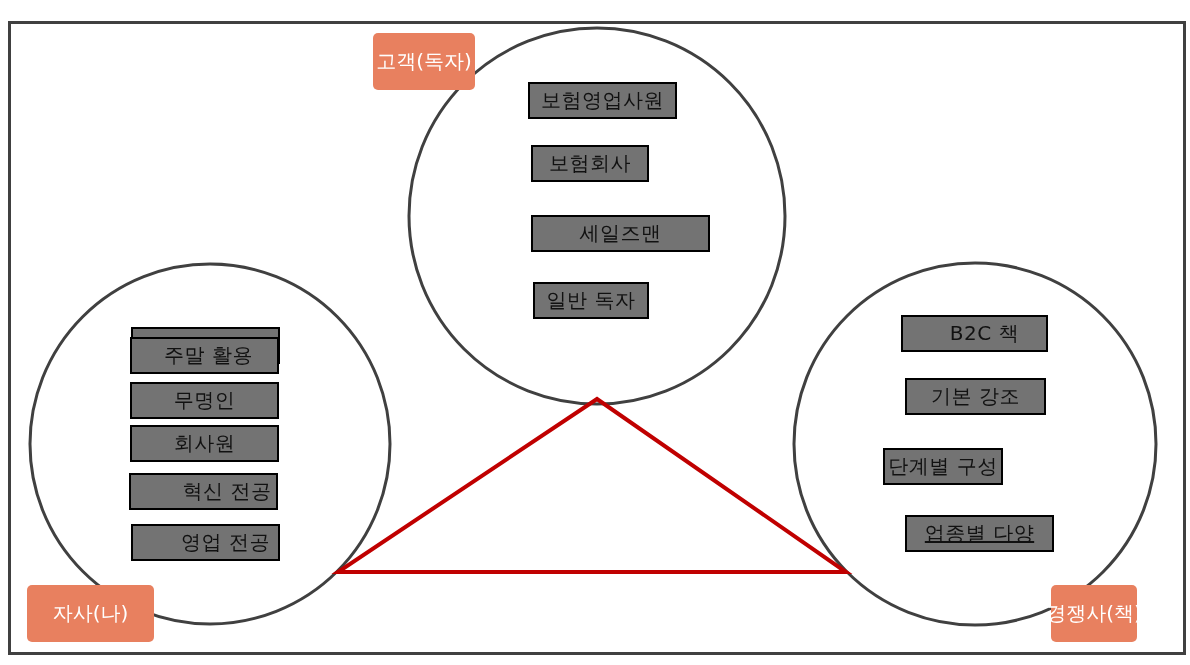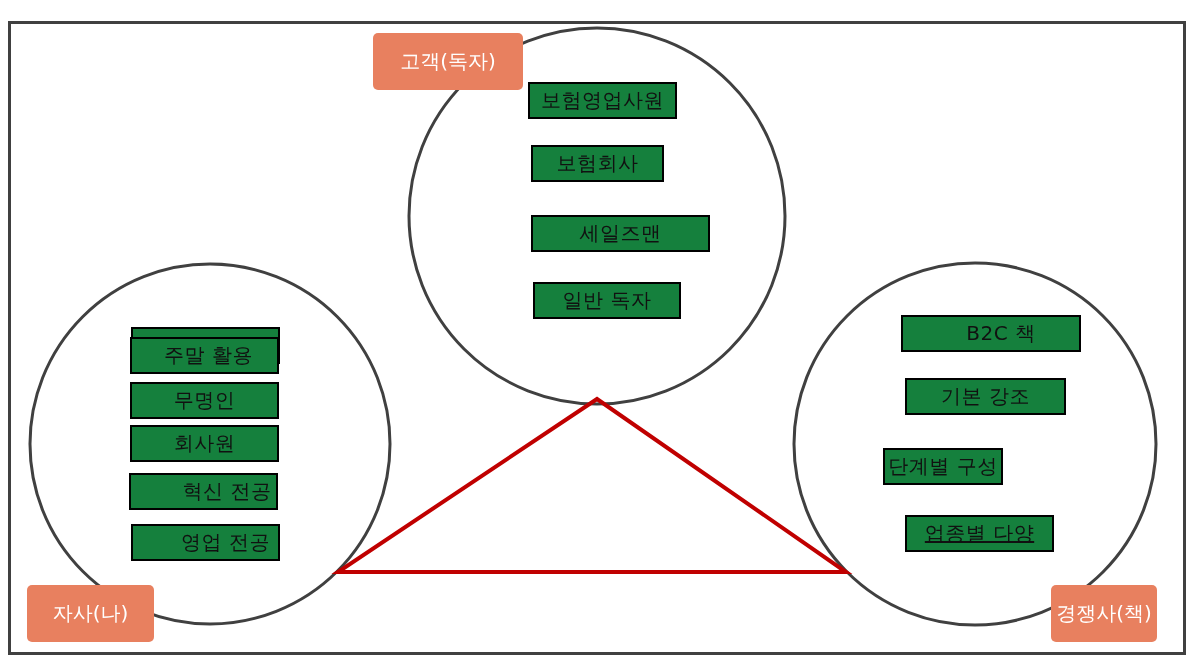--- a/index.html
+++ b/index.html
@@ -1,51 +1,51 @@
 <!DOCTYPE html>
 <html><head>
 <meta charset="utf-8">
 <style>
   html, body { margin: 0; padding: 0; background: #ffffff; }
   body { width: 1190px; height: 665px; position: relative; overflow: hidden;
          font-family: "DejaVu Sans", "Liberation Sans", sans-serif; }
   .frame { position: absolute; left: 8px; top: 21px; width: 1172px; height: 628px;
            border: 3px solid #404040; box-sizing: content-box; }
   svg.shapes { position: absolute; left: 0; top: 0; width: 1190px; height: 665px; }
-  .box { position: absolute; border: 2px solid #000; background: #15803d; color: #111;
+  .box { position: absolute; border: 2px solid #000; background: #737373; color: #111;
          font-size: 20px; display: flex; align-items: center; justify-content: center;
          box-sizing: border-box; white-space: nowrap; letter-spacing: 0.5px; }
   .tag { position: absolute; background: #E8805F; color: #ffffff; border-radius: 5px;
          font-size: 20px; display: flex; align-items: center; justify-content: center;
          box-sizing: border-box; white-space: nowrap; }
 </style>
 </head>
 <body>
 
 <div class="frame"></div>
 
 <svg class="shapes" viewBox="0 0 1190 665" xmlns="http://www.w3.org/2000/svg">
   <circle cx="597" cy="216" r="188" fill="none" stroke="#404040" stroke-width="3"></circle>
   <circle cx="210" cy="444" r="180" fill="none" stroke="#404040" stroke-width="3"></circle>
   <circle cx="975" cy="444" r="181" fill="none" stroke="#404040" stroke-width="3"></circle>
   <polygon points="597,399 338,572 846,572" fill="none" stroke="#C00000" stroke-width="4" stroke-linejoin="miter"></polygon>
 </svg>
 
-<div class="tag" style="left:373px; top:33px; width:150px; height:57px;">고객(독자)</div>
+<div class="tag" style="left:373px; top:33px; width:102px; height:57px;">고객(독자)</div>
 <div class="tag" style="left:27px; top:585px; width:127px; height:57px;">자사(나)</div>
-<div class="tag" style="left:1051px; top:585px; width:106px; height:57px;">경쟁사(책)</div>
+<div class="tag" style="left:1051px; top:585px; width:86px; height:57px;">경쟁사(책)</div>
 
 <div class="box" style="left:528px; top:82px; width:149px; height:37px;">보험영업사원</div>
-<div class="box" style="left:531px; top:145px; width:133px; height:37px;">보험회사</div>
+<div class="box" style="left:531px; top:145px; width:118px; height:37px;">보험회사</div>
 <div class="box" style="left:531px; top:215px; width:179px; height:37px;">세일즈맨</div>
-<div class="box" style="left:533px; top:282px; width:148px; height:37px;">일반 독자</div>
+<div class="box" style="left:533px; top:282px; width:116px; height:37px;">일반 독자</div>
 
 <div class="box" style="left:131px; top:289px; width:149px; height:37px;margin-top:38px;">겸업</div>
 <div class="box" style="left:130px; top:337px; width:149px; height:37px;padding-left:8px;">주말 활용</div>
 <div class="box" style="left:130px; top:382px; width:149px; height:37px;">무명인</div>
 <div class="box" style="left:130px; top:425px; width:149px; height:37px;text-align:center;">회사원</div>
 <div class="box" style="left:129px; top:473px; width:149px; height:37px;padding-left:47px;">혁신 전공</div>
 <div class="box" style="left:131px; top:524px; width:149px; height:37px;padding-left:40px;">영업 전공</div>
 
-<div class="box" style="left:901px; top:315px; width:180px; height:37px;padding-left:20px;">B2C 책</div>
-<div class="box" style="left:905px; top:378px; width:161px; height:37px;">기본 강조</div>
+<div class="box" style="left:901px; top:315px; width:147px; height:37px;padding-left:20px;">B2C 책</div>
+<div class="box" style="left:905px; top:378px; width:141px; height:37px;">기본 강조</div>
 <div class="box" style="left:883px; top:448px; width:120px; height:37px;">단계별 구성</div>
 <div class="box" style="left:905px; top:515px; width:149px; height:37px;text-decoration:underline;">업종별 다양</div>
 
 </body></html>

